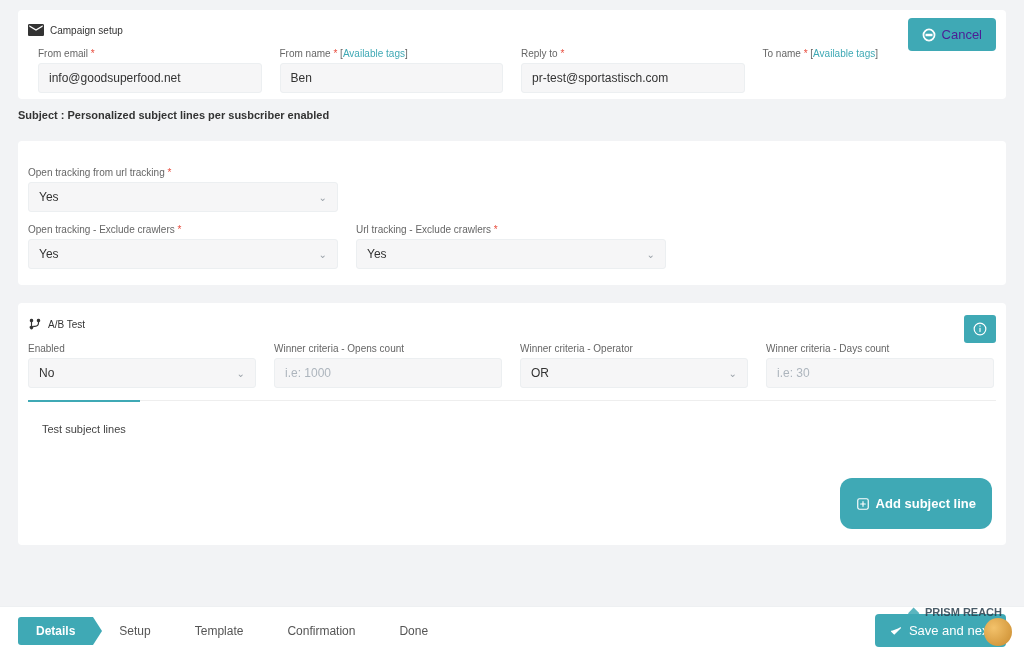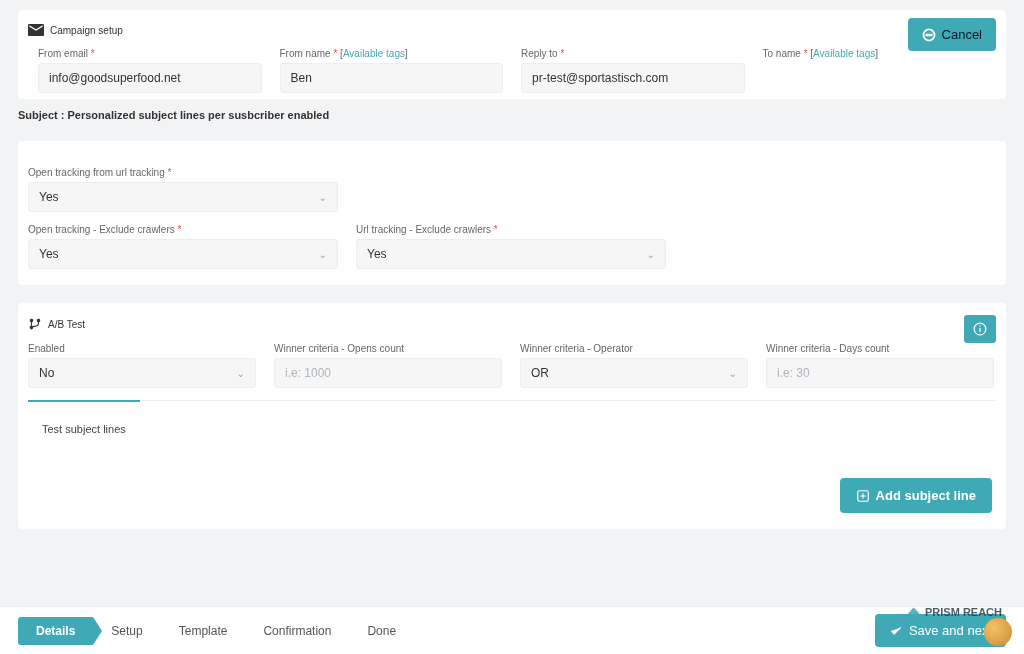--- a/index.html
+++ b/index.html
@@ -9,28 +9,28 @@
     .card-title { font-size: 10px; color: #333; display: flex; align-items: center; gap: 6px; font-weight: 500; }
     .row { display: flex; gap: 18px; margin-top: 12px; }
     .field { flex: 1; display: flex; flex-direction: column; }
     .field-label { font-size: 10px; color: #666; margin-bottom: 4px; }
     .req { color: #e84c3d; }
     .link-tag { color: #3fa9b5; cursor: pointer; }
     .control, .select-control { background: #f6f6f7; border: 1px solid #eceff1; border-radius: 3px; padding: 7px 10px; font-size: 12px; color: #333; width: 100%; }
     .select-control { position: relative; }
     .chev { position: absolute; right: 10px; top: 50%; transform: translateY(-50%); font-size: 10px; color: #9aa1a8; }
     .subject-line { font-size: 11px; font-weight: bold; color: #333; margin: 10px 18px 0 18px; padding-bottom: 10px; }
-    .cancel-btn { position: absolute; right: 10px; top: 8px; background: #3fa9b5; color: #0f172a; border: none; border-radius: 4px; padding: 9px 14px; font-size: 13px; display: inline-flex; align-items: center; gap: 6px; cursor: pointer; }
+    .cancel-btn { position: absolute; right: 10px; top: 8px; background: #3fa9b5; color: #4c1d95; border: none; border-radius: 4px; padding: 9px 14px; font-size: 13px; display: inline-flex; align-items: center; gap: 6px; cursor: pointer; }
     .info-btn { position: absolute; right: 10px; top: 12px; background: #3fa9b5; color: white; border: none; border-radius: 3px; width: 32px; height: 28px; display: flex; align-items: center; justify-content: center; font-size: 14px; cursor: pointer; }
     .tab-strip { margin-top: 12px; border-top: 1px solid #eee; display: flex; }
     .tab { padding: 21px 14px; font-size: 11px; color: #444; }
     .tab.active { border-top: 2px solid #3fa9b5; margin-top: -1px; }
-    .add-btn { background: #3fa9b5; color: white; border: none; border-radius: 4px; padding: 10px 16px; font-size: 13px; display: inline-flex; align-items: center; gap: 6px; cursor: pointer; font-weight: 600; }
+    .add-btn { background: #3fa9b5; color: white; border: none; border-radius: 12px; padding: 18px 16px; font-size: 13px; display: inline-flex; align-items: center; gap: 6px; cursor: pointer; font-weight: 600; }
     .add-wrap { display: flex; justify-content: flex-end; margin-top: 22px; padding-right: 4px; }
-    .wizard-bar { position: absolute; bottom: 0; left: 0; right: 0; background: #fff; height: 48px; display: flex; align-items: center; padding-left: 18px; border-top: 1px solid #eef0f2; }
+    .wizard-bar { position: absolute; bottom: 0; left: 0; right: 0; background: #fff; height: 48px; display: flex; align-items: center; padding-left: 18px; border-top: 1px solid #eef0f2; gap: 8px; }
     .wizard-item { position: relative; padding: 0 18px; font-size: 12px; color: #555; cursor: pointer; height: 28px; display:flex; align-items:center; }
     .wizard-item.active { background: #3fa9b5; color: #fff; font-weight: 600; border-radius: 3px 0 0 3px; }
     .wizard-item.active::after { content:""; position:absolute; right:-9px; top:0; border-top:14px solid transparent; border-bottom:14px solid transparent; border-left:9px solid #3fa9b5; }
     .save-btn { position: absolute; right: 18px; background: #3fa9b5; color: #fff; border: none; border-radius: 4px; padding: 9px 14px; font-size: 13px; display: inline-flex; align-items: center; gap: 6px; cursor: pointer; }
     .prism-logo { position: absolute; right: 22px; bottom: 34px; display: flex; align-items: center; gap: 6px; color:#2a3f4d; font-weight:600; font-size:11px; opacity:0.85; }
     .prism-mark { color:#3fa9b5; font-size:14px; }
     .orb { position: absolute; right: 12px; bottom: 8px; width: 28px; height: 28px; border-radius: 50%; background: radial-gradient(circle at 35% 35%, #f3c26b, #c98a2d); }
     .icon { width: 14px; height: 14px; fill: currentColor; }
     .envelope-icon { width:16px; height:12px; }
     .w-small { flex: 0 0 310px; }

